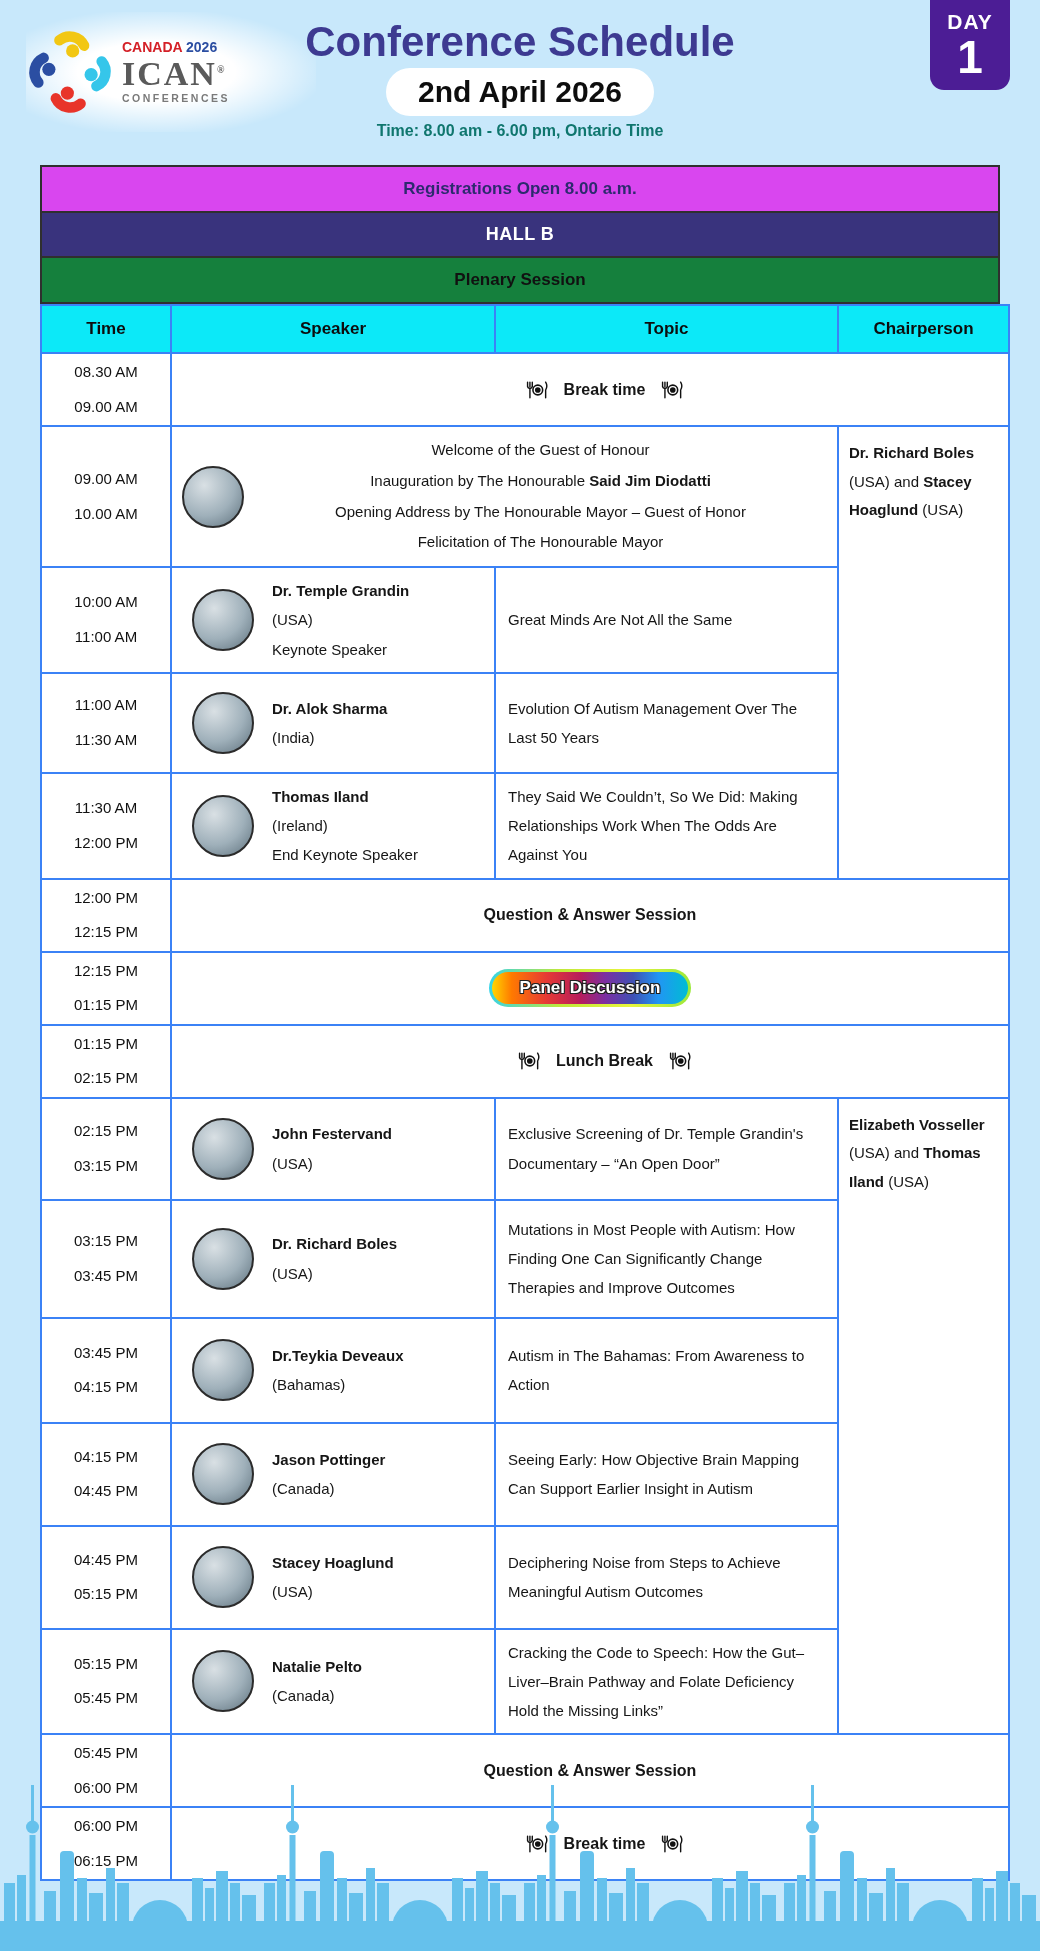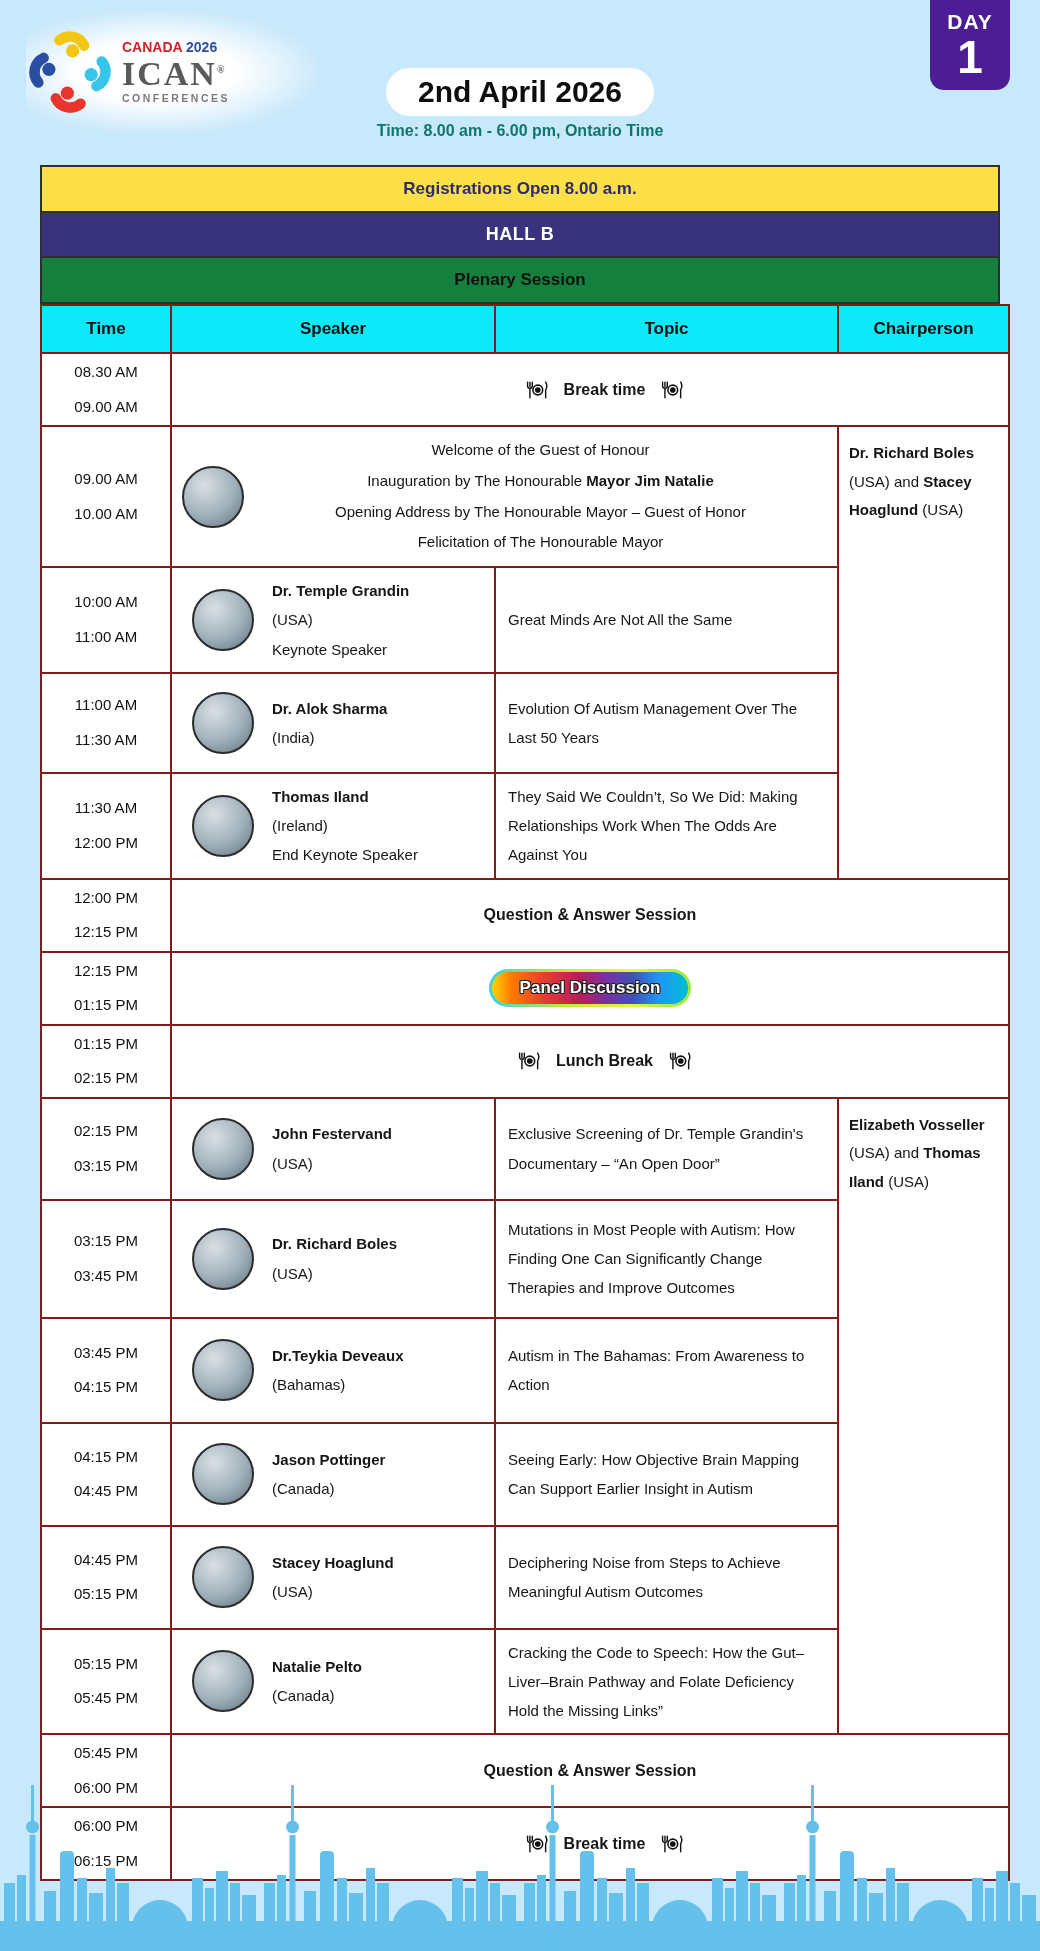--- a/index.html
+++ b/index.html
@@ -28,26 +28,26 @@
     font-size:30px;font-weight:700;color:#0d0d0d;}
   .time-note{position:absolute;left:0;right:0;top:122px;text-align:center;
     font-size:16px;font-weight:700;color:#0f766e;}
   .day-badge{position:absolute;right:30px;top:0;width:80px;padding:10px 0 10px;
     background:#4c1d95;color:#fff;text-align:center;border-radius:0 0 14px 14px;}
   .day-label{font-size:21px;font-weight:700;letter-spacing:1px;}
   .day-number{font-size:46px;font-weight:800;line-height:1.0;}
   
   .banner{margin:0 40px;display:flex;align-items:center;justify-content:center;
     border:2px solid #2f2f2f;}
-  .banner-yellow{height:44px;background:#fde047;color:#2d2a6e;font-size:17px;font-weight:800;}
+  .banner-yellow{height:44px;background:#d946ef;color:#2d2a6e;font-size:17px;font-weight:800;}
   .banner-navy{height:43px;background:#39337d;color:#ffffff;font-size:18px;font-weight:800;letter-spacing:0.5px;border-top:none;}
   .banner-white{height:44px;background:#15803d;color:#111;font-size:17px;font-weight:800;border-top:none;}
   
   table.sched{margin:0 40px;width:960px;border-collapse:collapse;table-layout:fixed;background:#ffffff;}
-  table.sched td,table.sched th{border:2px solid #7f1d1d;}
+  table.sched td,table.sched th{border:2px solid #3b82f6;}
   th.col-time{width:126px;}
   th.col-speaker{width:320px;}
   th.col-topic{width:339px;}
   th.col-chair{width:167px;}
   tr.head th{background:#0ce9f8;color:#0d0d0d;font-size:17px;font-weight:800;height:44px;}
   td.time{text-align:center;font-size:15px;line-height:2.3;color:#111;}
   td.speaker{padding:8px 8px 8px 20px;}
   .spk{display:flex;align-items:center;gap:18px;}
   .avatar{width:58px;height:58px;border-radius:50%;flex-shrink:0;border:2px solid #2b2b2b;
     background:radial-gradient(circle at 35% 30%, #d9e0e4 0%, #9fb0ba 55%, #5d707c 100%);}
@@ -111,20 +111,21 @@
     </svg>
     <div class="logo-text">
       <div class="logo-canada">
         <span class="red">CANADA</span> <span class="blue">2026</span>
       </div>
       <div class="logo-brand"><span>ICAN</span><sup>®</sup></div>
       <div class="logo-sub">CONFERENCES</div>
     </div>
   </div>
 
+  <div class="page-title">Conference Schedule</div>
   <div class="date-pill-wrap">
     <span class="date-pill">2nd April 2026</span>
   </div>
   <div class="time-note">Time: 8.00 am - 6.00 pm, Ontario Time</div>
 
   <div class="day-badge">
     <div class="day-label">DAY</div>
     <div class="day-number">1</div>
   </div>
 </div>
@@ -163,21 +164,21 @@
   <tr style="height:114px">
     <td class="time">
       <div>09.00 AM</div>
           <div>10.00 AM</div>
     </td>
     <td class="ceremony" colspan="2">
       <div class="cer">
         <div class="avatar"></div>
         <div class="cer-text">
           <div>Welcome of the Guest of Honour</div>
-          <div><span>Inauguration by The Honourable </span><b>Mayor Jim Natalie</b></div>
+          <div><span>Inauguration by The Honourable </span><b>Said Jim Diodatti</b></div>
           <div>Opening Address by The Honourable Mayor – Guest of Honor</div>
           <div>Felicitation of The Honourable Mayor</div>
         </div>
       </div>
     </td>
     <td class="chair" rowspan="4">
       <b>Dr. Richard Boles</b> <span>(USA) and</span> <b>Stacey Hoaglund</b> <span>(USA)</span>
     </td>
   </tr>
 

